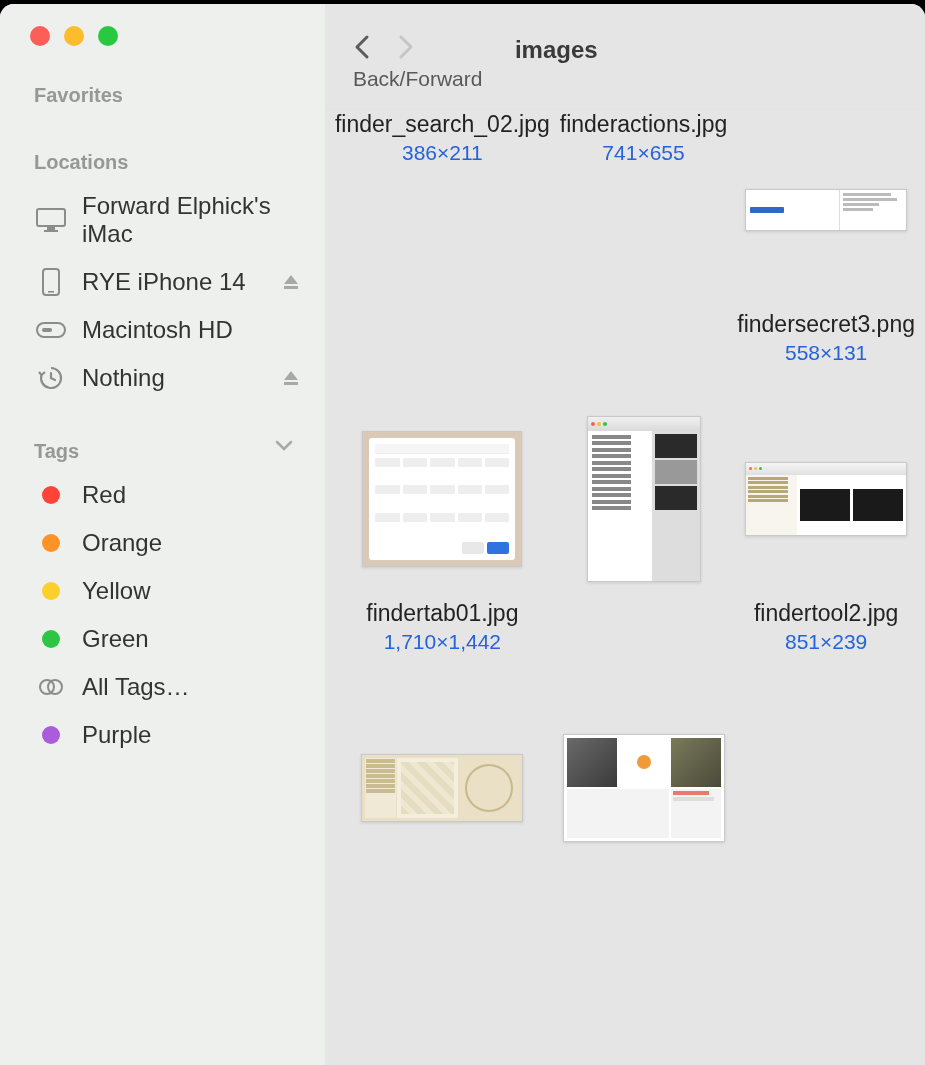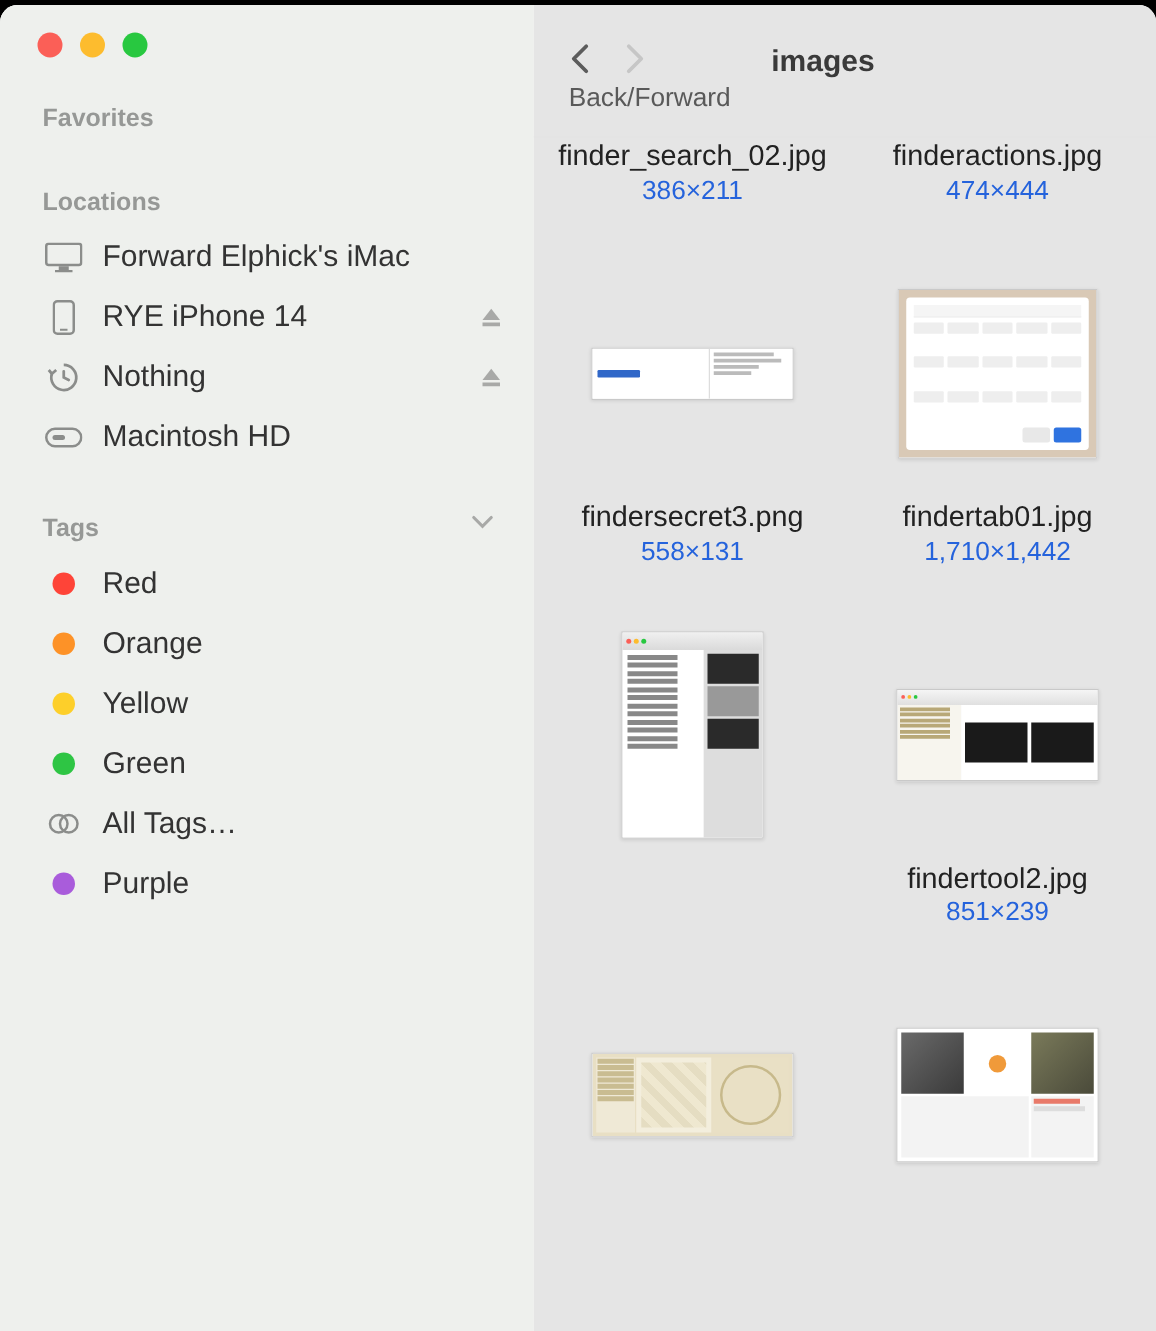--- a/index.html
+++ b/index.html
@@ -118,21 +118,21 @@
       left: 190px;
       top: 32px;
     }
     .content {
       flex: 1;
       overflow-y: auto;
       padding: 0 10px 20px 10px;
     }
     .grid {
       display: grid;
-      grid-template-columns: 1fr 1fr;
+      grid-template-columns: 1fr 1fr 1fr;
       column-gap: 10px;
       row-gap: 34px;
     }
     .cell {
       display: flex;
       flex-direction: column;
       align-items: center;
     }
     .thumb-area {
       height: 200px;
@@ -208,43 +208,43 @@
       <span class="eject">
         <svg width="20" height="20" viewBox="0 0 20 20">
             <path d="M10 3 L17 12 L3 12 Z" fill="#a8a9a7"></path>
             <rect x="3" y="14" width="14" height="3" fill="#a8a9a7"></rect>
           </svg>
       </span>
     </div>
 
     <div class="sidebar-item">
       <span class="sidebar-icon">
+        <svg width="30" height="20" viewBox="0 0 30 20">
+            <rect x="1" y="3" width="28" height="14" rx="7" fill="none" stroke="#8b8d8b" stroke-width="2"></rect>
+            <rect x="6" y="8" width="10" height="4" rx="2" fill="#8b8d8b"></rect>
+          </svg>
+      </span>
+      <span class="sidebar-item-label">Macintosh HD</span>
+    </div>
+
+    <div class="sidebar-item">
+      <span class="sidebar-icon">
         <svg width="28" height="28" viewBox="0 0 28 28">
             <path d="M14 4 a10 10 0 1 1 -9.5 7" fill="none" stroke="#8b8d8b" stroke-width="2.2"></path>
             <path d="M2 8 L4.5 11 L8 8" fill="none" stroke="#8b8d8b" stroke-width="2.2"></path>
             <path d="M14 9 L14 14 L18 16" fill="none" stroke="#8b8d8b" stroke-width="2.2" stroke-linecap="round"></path>
           </svg>
       </span>
       <span class="sidebar-item-label">Nothing</span>
       <span class="eject">
         <svg width="20" height="20" viewBox="0 0 20 20">
             <path d="M10 3 L17 12 L3 12 Z" fill="#a8a9a7"></path>
             <rect x="3" y="14" width="14" height="3" fill="#a8a9a7"></rect>
           </svg>
       </span>
-    </div>
-
-    <div class="sidebar-item">
-      <span class="sidebar-icon">
-        <svg width="30" height="20" viewBox="0 0 30 20">
-            <rect x="1" y="3" width="28" height="14" rx="7" fill="none" stroke="#8b8d8b" stroke-width="2"></rect>
-            <rect x="6" y="8" width="10" height="4" rx="2" fill="#8b8d8b"></rect>
-          </svg>
-      </span>
-      <span class="sidebar-item-label">Macintosh HD</span>
     </div>
 
     <div class="tags-gap"></div>
 
     <div class="section-header">
       <span>Tags</span>
       <span class="chev">
         <svg width="18" height="12" viewBox="0 0 18 12">
             <path d="M2 2 L9 9 L16 2" fill="none" stroke="#a8a9a7" stroke-width="2.5" stroke-linecap="round"></path>
           </svg>
@@ -316,21 +316,21 @@
       <div class="grid" id="grid">
           <div class="cell">
             <div class="finfo">
               <div class="fname">finder_search_02.jpg</div>
               <div class="fdim">386×211</div>
             </div>
           </div>
           <div class="cell">
             <div class="finfo">
               <div class="fname">finderactions.jpg</div>
-              <div class="fdim">474×444</div>
+              <div class="fdim">741×655</div>
             </div>
           </div>
           <div class="cell">
             <div class="thumb-area">
               <div class="thumb" style="width: 162px; height: 42px;">
                 <div style="width:100%;height:100%;background:#f4f4f4;display:flex">
                   <div style="flex:1.4;background:#fff;border-right:1px solid #ddd;display:flex;align-items:center;padding:0 4px">
                     <div style="width:40%;height:6px;background:#3067c8;border-radius:1px"></div>
                   </div>
                   <div style="flex:1;background:#fff;display:flex;flex-direction:column;gap:2px;padding:3px">

